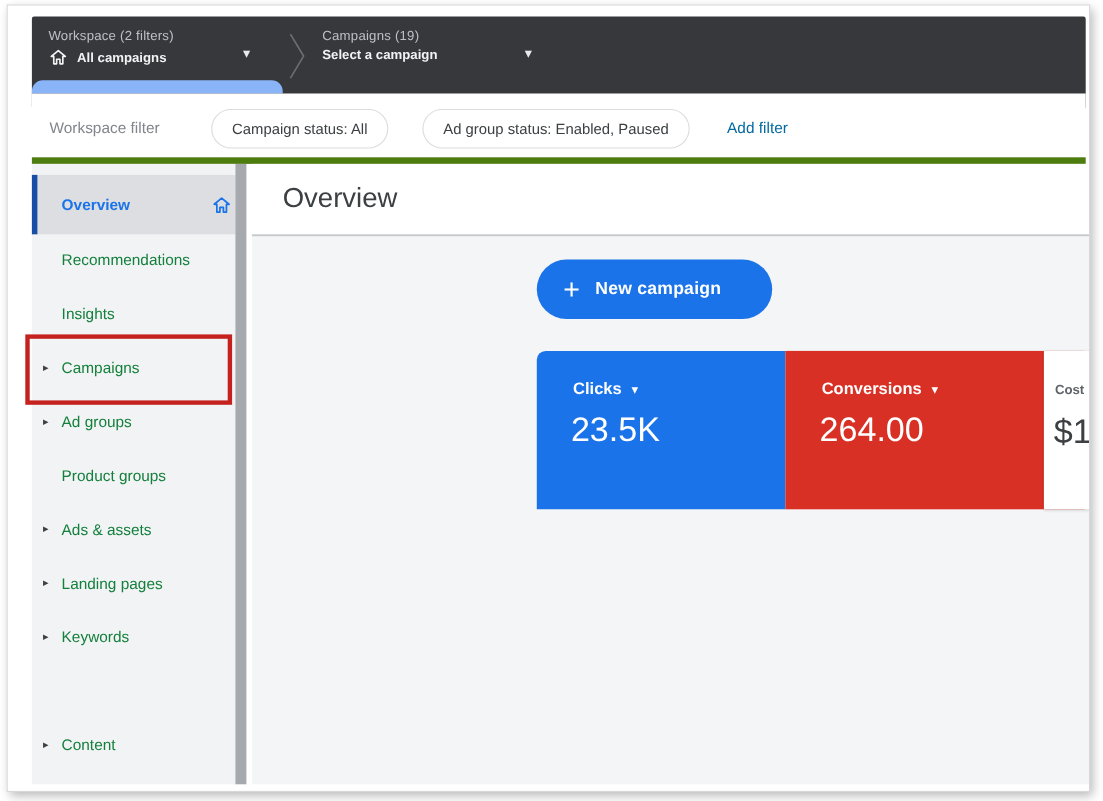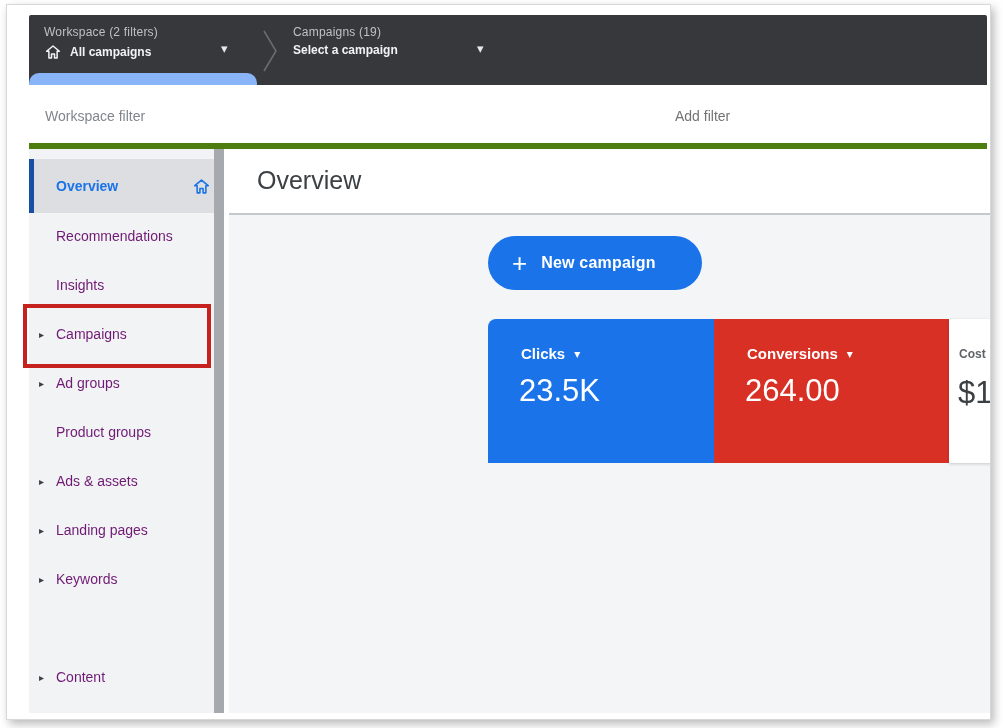--- a/index.html
+++ b/index.html
@@ -23,29 +23,29 @@
   .tabstrip { position:absolute; left:22px; top:68px; width:228px; height:12px;
     border-radius:10px 10px 0 0; background:#8ab4f8; }
 
   
   .filterbar { position:absolute; left:22px; top:80px; width:958px; height:64px;
     background:#ffffff; border-bottom:6px solid #4d7c0f; }
   .fb-label { position:absolute; left:16px; top:23px; font-size:14px; color:#80868b; }
   .chip { position:absolute; top:14px; height:36px; border:1px solid #dadce0;
     border-radius:18px; background:#fff; display:flex; align-items:center;
     justify-content:center; font-size:13.5px; color:#3c4043; padding:0 18px; cursor:pointer; }
-  .fb-add { position:absolute; left:646px; top:23px; font-size:14px; color:#737373; cursor:pointer;text-align:right; }
+  .fb-add { position:absolute; left:632px; top:23px; font-size:14px; color:#0369a1; cursor:pointer;text-align:right; }
 
   
   .sidebar { position:absolute; left:22px; top:144px; width:185px; height:564px;
     background:#f1f3f4; }
   .side-row { position:absolute; left:0; width:100%; height:40px; display:flex;
     align-items:center; cursor:pointer; }
   .side-row .tri { position:absolute; left:10px; font-size:10px; color:#3c4043; }
-  .side-row .lbl { position:absolute; left:27px; font-size:14px; color:#701a75; white-space:nowrap; }
+  .side-row .lbl { position:absolute; left:27px; font-size:14px; color:#15803d; white-space:nowrap; }
   .side-row.selected { height:54px; background:#dcdee2; border-left:5px solid #174ea6; }
   .side-row.selected .lbl { left:22px; color:#1a73e8; font-weight:bold; }
   .home-side { position:absolute; left:158px; width:19px; height:19px; color:#1a73e8; }
   .scrollbar { position:absolute; left:207px; top:144px; width:10px; height:564px;
     background:#a6aaae; cursor:pointer; }
   .annotation-box { position:absolute; left:16px; top:299px; width:188px; height:64px;
     border:4px solid #c5221f; pointer-events:none; z-index:5; }
 
   
   .titleband { position:absolute; left:222px; top:144px; width:762px; height:64px; background:#ffffff; }
@@ -108,20 +108,22 @@
       <div class="titlerow">
         <span class="ttl">Select a campaign</span>
       </div>
     </div>
     <span class="tb-caret" style="left:448px;">▾</span>
   </div>
   <div class="tabstrip" style="background: rgb(138, 180, 248);"></div>
 
   <div class="filterbar">
     <span class="fb-label">Workspace filter</span>
+    <div class="chip" style="left:163px;">Campaign status: All</div>
+    <div class="chip" style="left:355px;">Ad group status: Enabled, Paused</div>
     <span class="fb-add">Add filter</span>
   </div>
 
   <div class="sidebar">
     <div class="side-row selected" style="top:10px;">
       <span class="lbl">Overview</span>
       <svg class="home-side" viewBox="0 0 24 24">
         <path d="M12 4 L3.5 11 H6.5 V20 H10 V14.5 H14 V20 H17.5 V11 H20.5 Z" fill="none" stroke="currentColor" stroke-width="2" stroke-linejoin="round"></path>
       </svg>
     </div>

